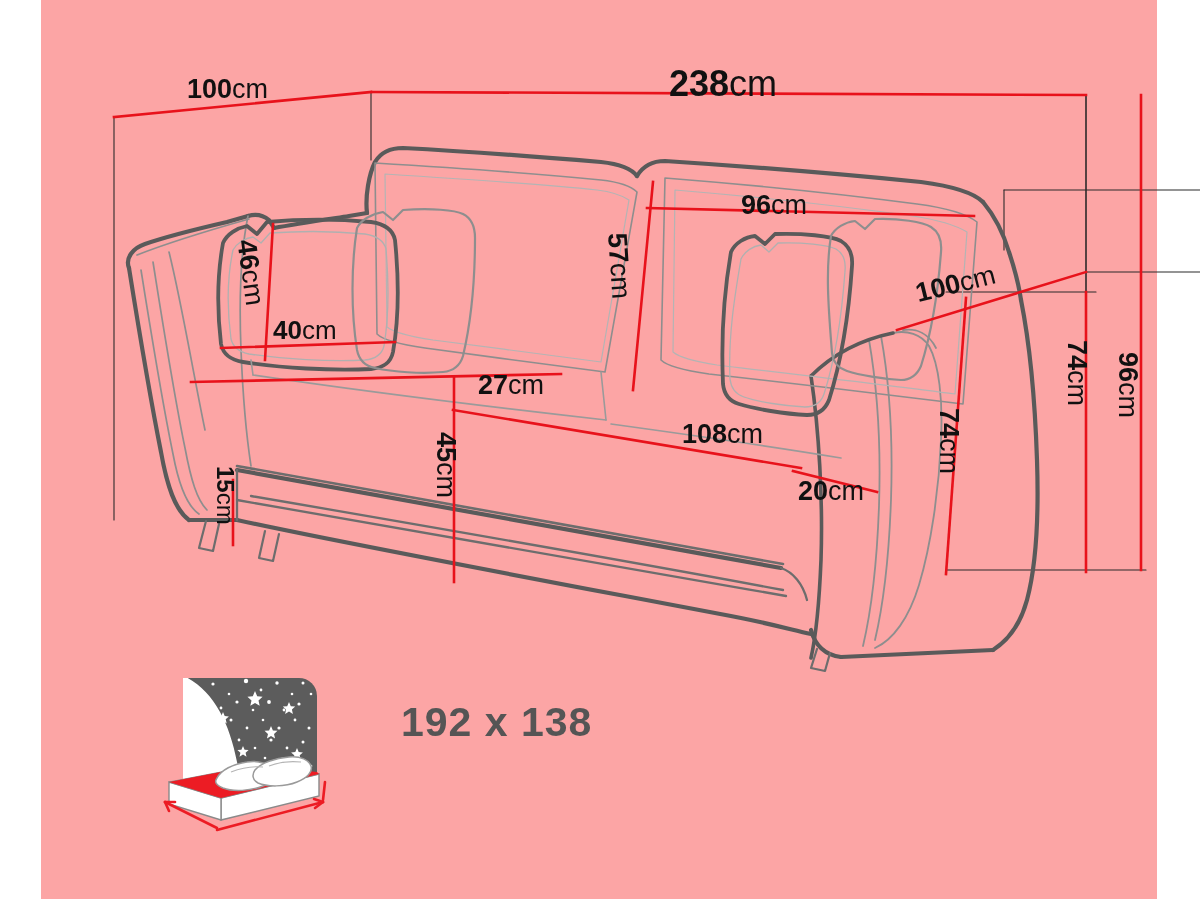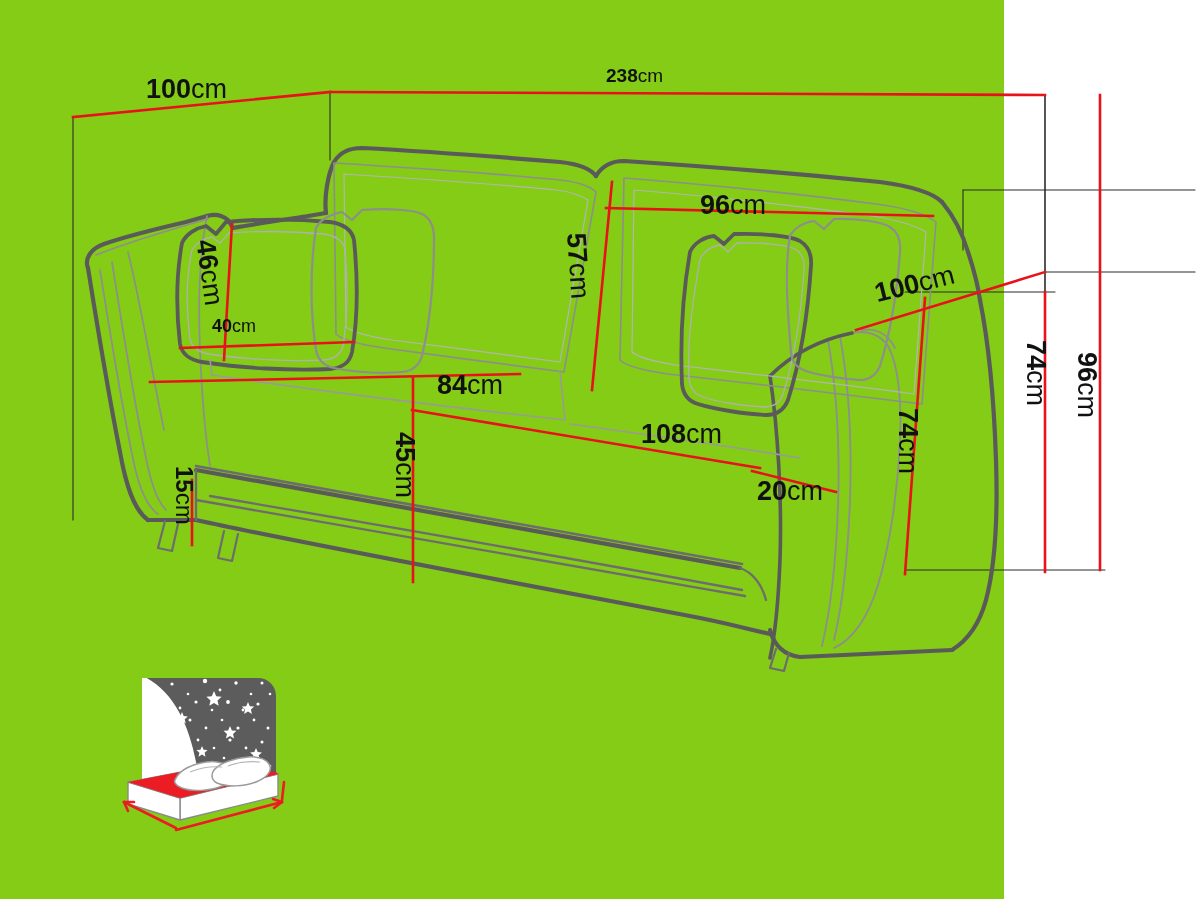--- a/index.html
+++ b/index.html
@@ -1,18 +1,18 @@
 <!DOCTYPE html>
 <html><head>
 <meta charset="utf-8">
 <style>
   html,body{margin:0;padding:0;background:#ffffff;}
   body{width:1200px;height:899px;overflow:hidden;
        font-family:"Liberation Sans","DejaVu Sans",sans-serif;}
-  #stage{position:relative;width:1004px;height:899px;background:#84cc16;}
+  #stage{position:relative;width:1116px;height:899px;background:#fca5a5;margin-left:41px;}
   #stage svg{position:absolute;left:0;top:0;}
   .dimlabel{position:absolute;white-space:nowrap;color:#111111;line-height:1;}
   .dimlabel .num{font-weight:bold;}
   .dimlabel .unit{font-weight:normal;}
   .bedlabel{position:absolute;white-space:nowrap;color:#555555;
             font-weight:bold;font-size:41px;letter-spacing:1px;line-height:1;}
 </style>
 </head>
 <body>
 
@@ -247,42 +247,42 @@
       <path d="M1045 292 L1045 572"></path>
 
       <path d="M1100 95 L1100 570"></path>
     </g>
   </svg>
 
   <div class="dimlabel" style="left:146px;top:76px;font-size:27px;">
     <span class="num">100</span><span class="unit">cm</span>
   </div>
 
-  <div class="dimlabel" style="left:606px;top:66px;font-size:19px;">
+  <div class="dimlabel" style="left:628px;top:66px;font-size:36px;">
     <span class="num">238</span><span class="unit">cm</span>
   </div>
 
   <div class="dimlabel" style="left:700px;top:192px;font-size:27px;">
     <span class="num">96</span><span class="unit">cm</span>
   </div>
 
   <div class="dimlabel" style="left:589px;top:232px;font-size:27px;transform:rotate(86deg);transform-origin:left top;">
     <span class="num">57</span><span class="unit">cm</span>
   </div>
 
   <div class="dimlabel" style="left:218px;top:238px;font-size:27px;transform:rotate(82deg);transform-origin:left top;">
     <span class="num">46</span><span class="unit">cm</span>
   </div>
 
-  <div class="dimlabel" style="left:212px;top:317px;font-size:18px;">
+  <div class="dimlabel" style="left:232px;top:317px;font-size:26px;">
     <span class="num">40</span><span class="unit">cm</span>
   </div>
 
   <div class="dimlabel" style="left:437px;top:372px;font-size:27px;">
-    <span class="num">84</span><span class="unit">cm</span>
+    <span class="num">27</span><span class="unit">cm</span>
   </div>
 
   <div class="dimlabel" style="left:641px;top:421px;font-size:27px;">
     <span class="num">108</span><span class="unit">cm</span>
   </div>
 
   <div class="dimlabel" style="left:418px;top:432px;font-size:27px;transform:rotate(90deg);transform-origin:left top;">
     <span class="num">45</span><span class="unit">cm</span>
   </div>
 
@@ -399,14 +399,15 @@
       <path d="M14 152 L 66 178"></path>
       <path d="M14 152 L 24 152"></path>
       <path d="M14 152 L 18 161"></path>
       <path d="M66 180 L 172 152"></path>
       <path d="M172 152 L 163 149"></path>
       <path d="M172 152 L 164 158"></path>
       <path d="M172 150 L 174 132"></path>
     </g>
   </svg>
 
+  <div class="bedlabel" style="left:360px;top:702px;">192 x 138</div>
 
 </div>
 
 </body></html>

